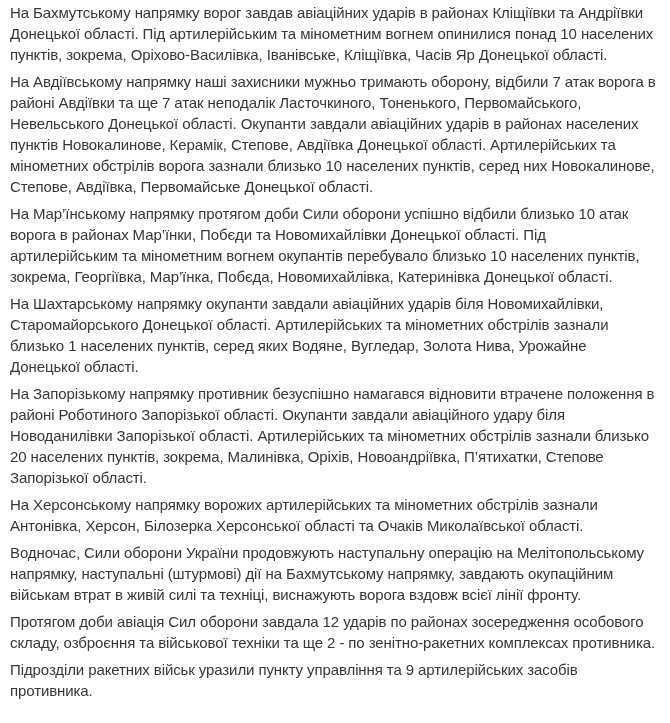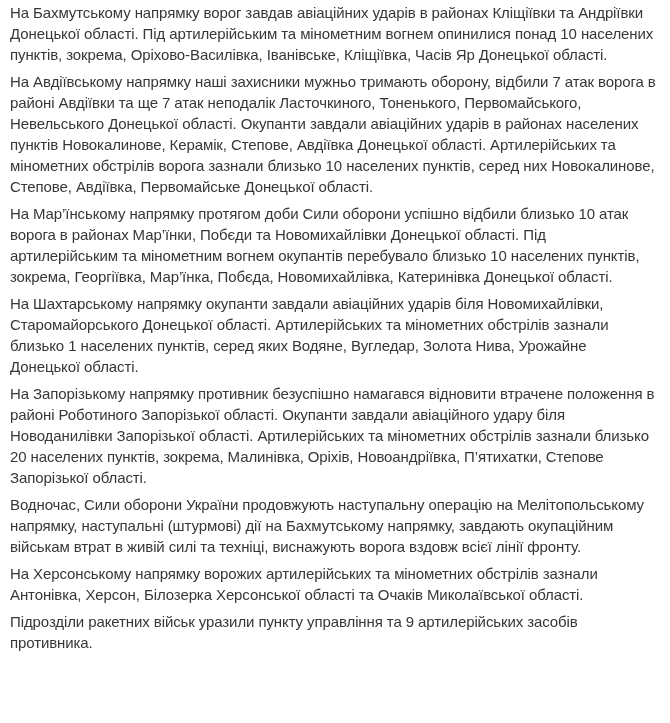--- a/index.html
+++ b/index.html
@@ -33,16 +33,17 @@
 </style>
 </head>
 <body>
 
 <div class="report-document">
   <p>На Бахмутському напрямку ворог завдав авіаційних ударів в районах Кліщіївки та Андріївки Донецької області. Під артилерійським та мінометним вогнем опинилися понад 10 населених пунктів, зокрема, Оріхово-Василівка, Іванівське, Кліщіївка, Часів Яр Донецької області.</p>
   <p>На Авдіївському напрямку наші захисники мужньо тримають оборону, відбили 7 атак ворога в районі Авдіївки та ще 7 атак неподалік Ласточкиного, Тоненького, Первомайського, Невельського Донецької області. Окупанти завдали авіаційних ударів в районах населених пунктів Новокалинове, Керамік, Степове, Авдіївка Донецької області. Артилерійських та мінометних обстрілів ворога зазнали близько 10 населених пунктів, серед них Новокалинове, Степове, Авдіївка, Первомайське Донецької області.</p>
   <p>На Мар’їнському напрямку протягом доби Сили оборони успішно відбили  близько 10 атак ворога в районах Мар’їнки, Побєди та Новомихайлівки Донецької області. Під артилерійським та мінометним вогнем окупантів перебувало близько 10 населених пунктів, зокрема, Георгіївка, Мар’їнка, Побєда, Новомихайлівка, Катеринівка Донецької області.</p>
   <p>На Шахтарському напрямку окупанти завдали авіаційних ударів біля Новомихайлівки, Старомайорського Донецької області. Артилерійських та мінометних обстрілів зазнали близько 1 населених пунктів, серед яких Водяне, Вугледар, Золота Нива, Урожайне Донецької області.</p>
   <p>На Запорізькому напрямку противник безуспішно намагався відновити втрачене положення в районі Роботиного Запорізької області. Окупанти завдали авіаційного удару біля Новоданилівки Запорізької області. Артилерійських та мінометних обстрілів зазнали близько 20 населених пунктів, зокрема, Малинівка, Оріхів, Новоандріївка, П’ятихатки, Степове Запорізької області.</p>
+  <p>На Херсонському напрямку ворожих артилерійських та мінометних обстрілів зазнали Антонівка, Херсон, Білозерка Херсонської області та Очаків Миколаївської області.</p>
   <p>Водночас, Сили оборони України продовжують наступальну операцію на Мелітопольському напрямку, наступальні (штурмові) дії на Бахмутському напрямку, завдають окупаційним військам втрат в живій силі та техніці, виснажують ворога вздовж всієї лінії фронту.</p>
-  <p>На Херсонському напрямку ворожих артилерійських та мінометних обстрілів зазнали Антонівка, Херсон, Білозерка Херсонської області та Очаків Миколаївської області.</p>
+  <p>Протягом доби авіація Сил оборони завдала 12 ударів по районах зосередження особового складу, озброєння та військової техніки та ще 2 - по зенітно-ракетних комплексах противника.</p>
   <p>Підрозділи ракетних військ уразили пункту управління та 9 артилерійських засобів противника.</p>
 </div>
 
 </body></html>

